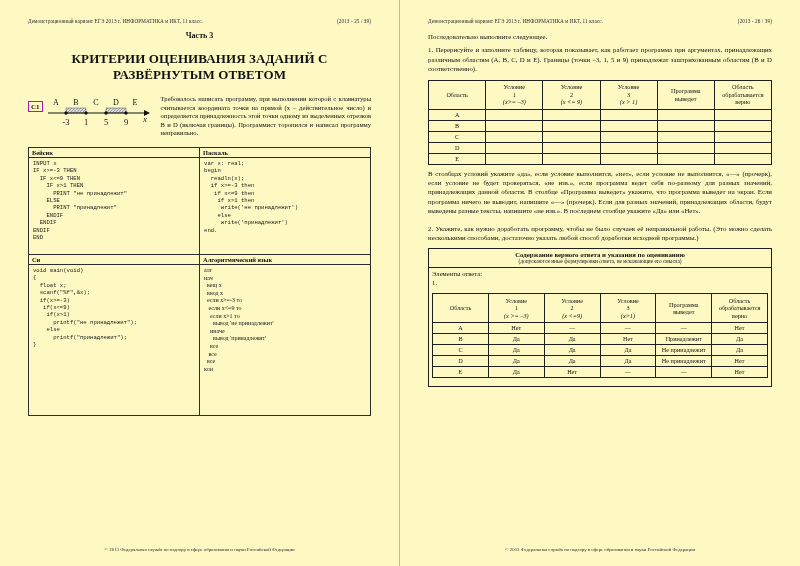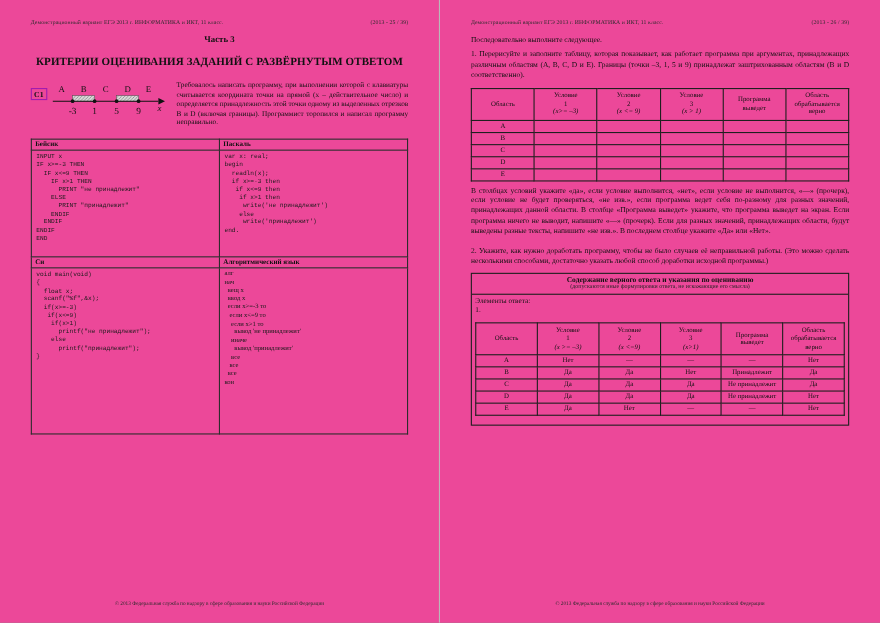--- a/index.html
+++ b/index.html
@@ -10,42 +10,42 @@
     overflow:hidden;
   }
   .spread{
     position:relative;width:800px;height:566px;
     display:flex;
     gap:0px;
   }
   .page{
     position:relative;
     width:472px;height:566px;
-    background:#ec4899;
+    background:#fef9c3;
     box-sizing:border-box;
     padding:18px 28px 0 28px;
   }
   .page.left{border-right:1px solid #b9b9b9;}
   .page.right{}
   
   .runhead{
     display:flex;justify-content:space-between;align-items:baseline;
     font-size:5.2px;color:#2b2b2b;
     border-bottom:0;
     letter-spacing:.1px;
     white-space:nowrap;
   }
   .runhead .rh-left{font-size:5.2px;}
   .runhead .rh-right{font-size:5.2px;}
   
   .part-title{
     text-align:center;font-weight:bold;font-size:8px;margin-top:7px;color:#111;
   }
   .crit-title{
-    text-align:center;font-weight:bold;font-size:10px;margin-top:11px;color:#111;
+    text-align:center;font-weight:bold;font-size:13px;margin-top:11px;color:#111;
     letter-spacing:.1px;
   }
   
   .task{
     display:flex;margin-top:10px;align-items:flex-start;gap:3px;
   }
   .taskno{
     border:1px solid #a21caf;
     font-size:7px;font-weight:bold;color:#111;
     padding:0px 2px;line-height:10px;height:11px;box-sizing:border-box;

